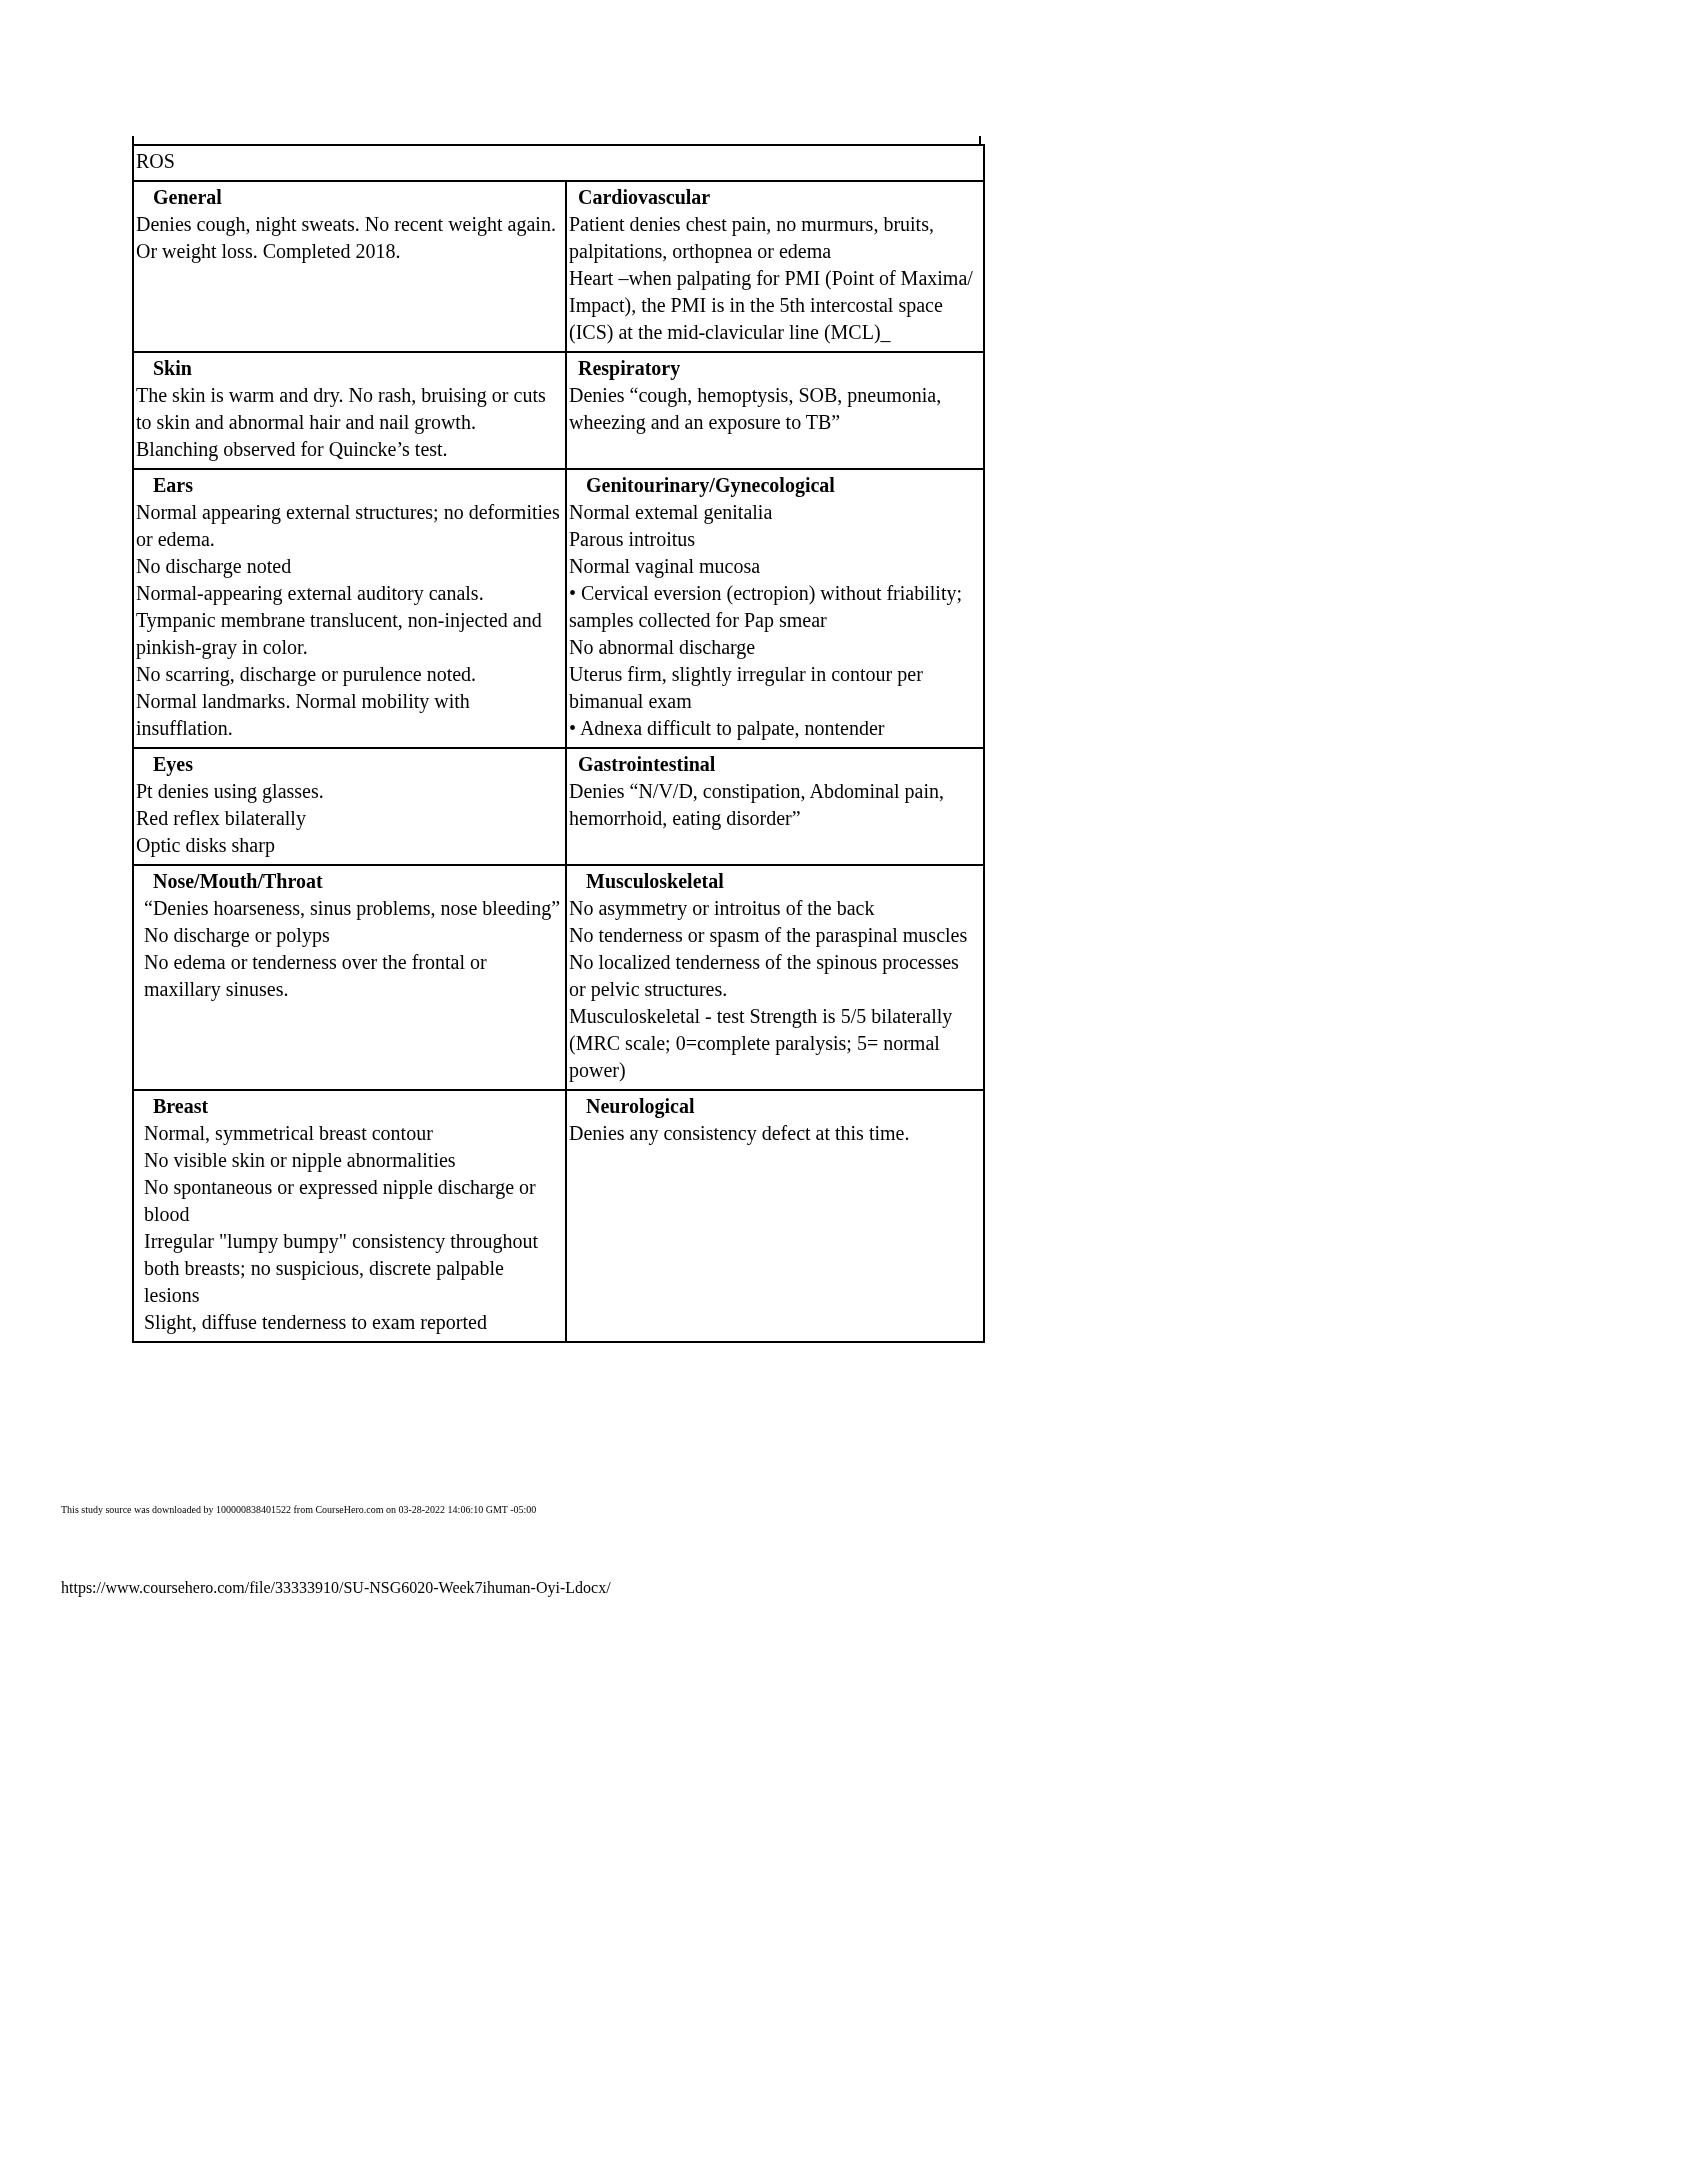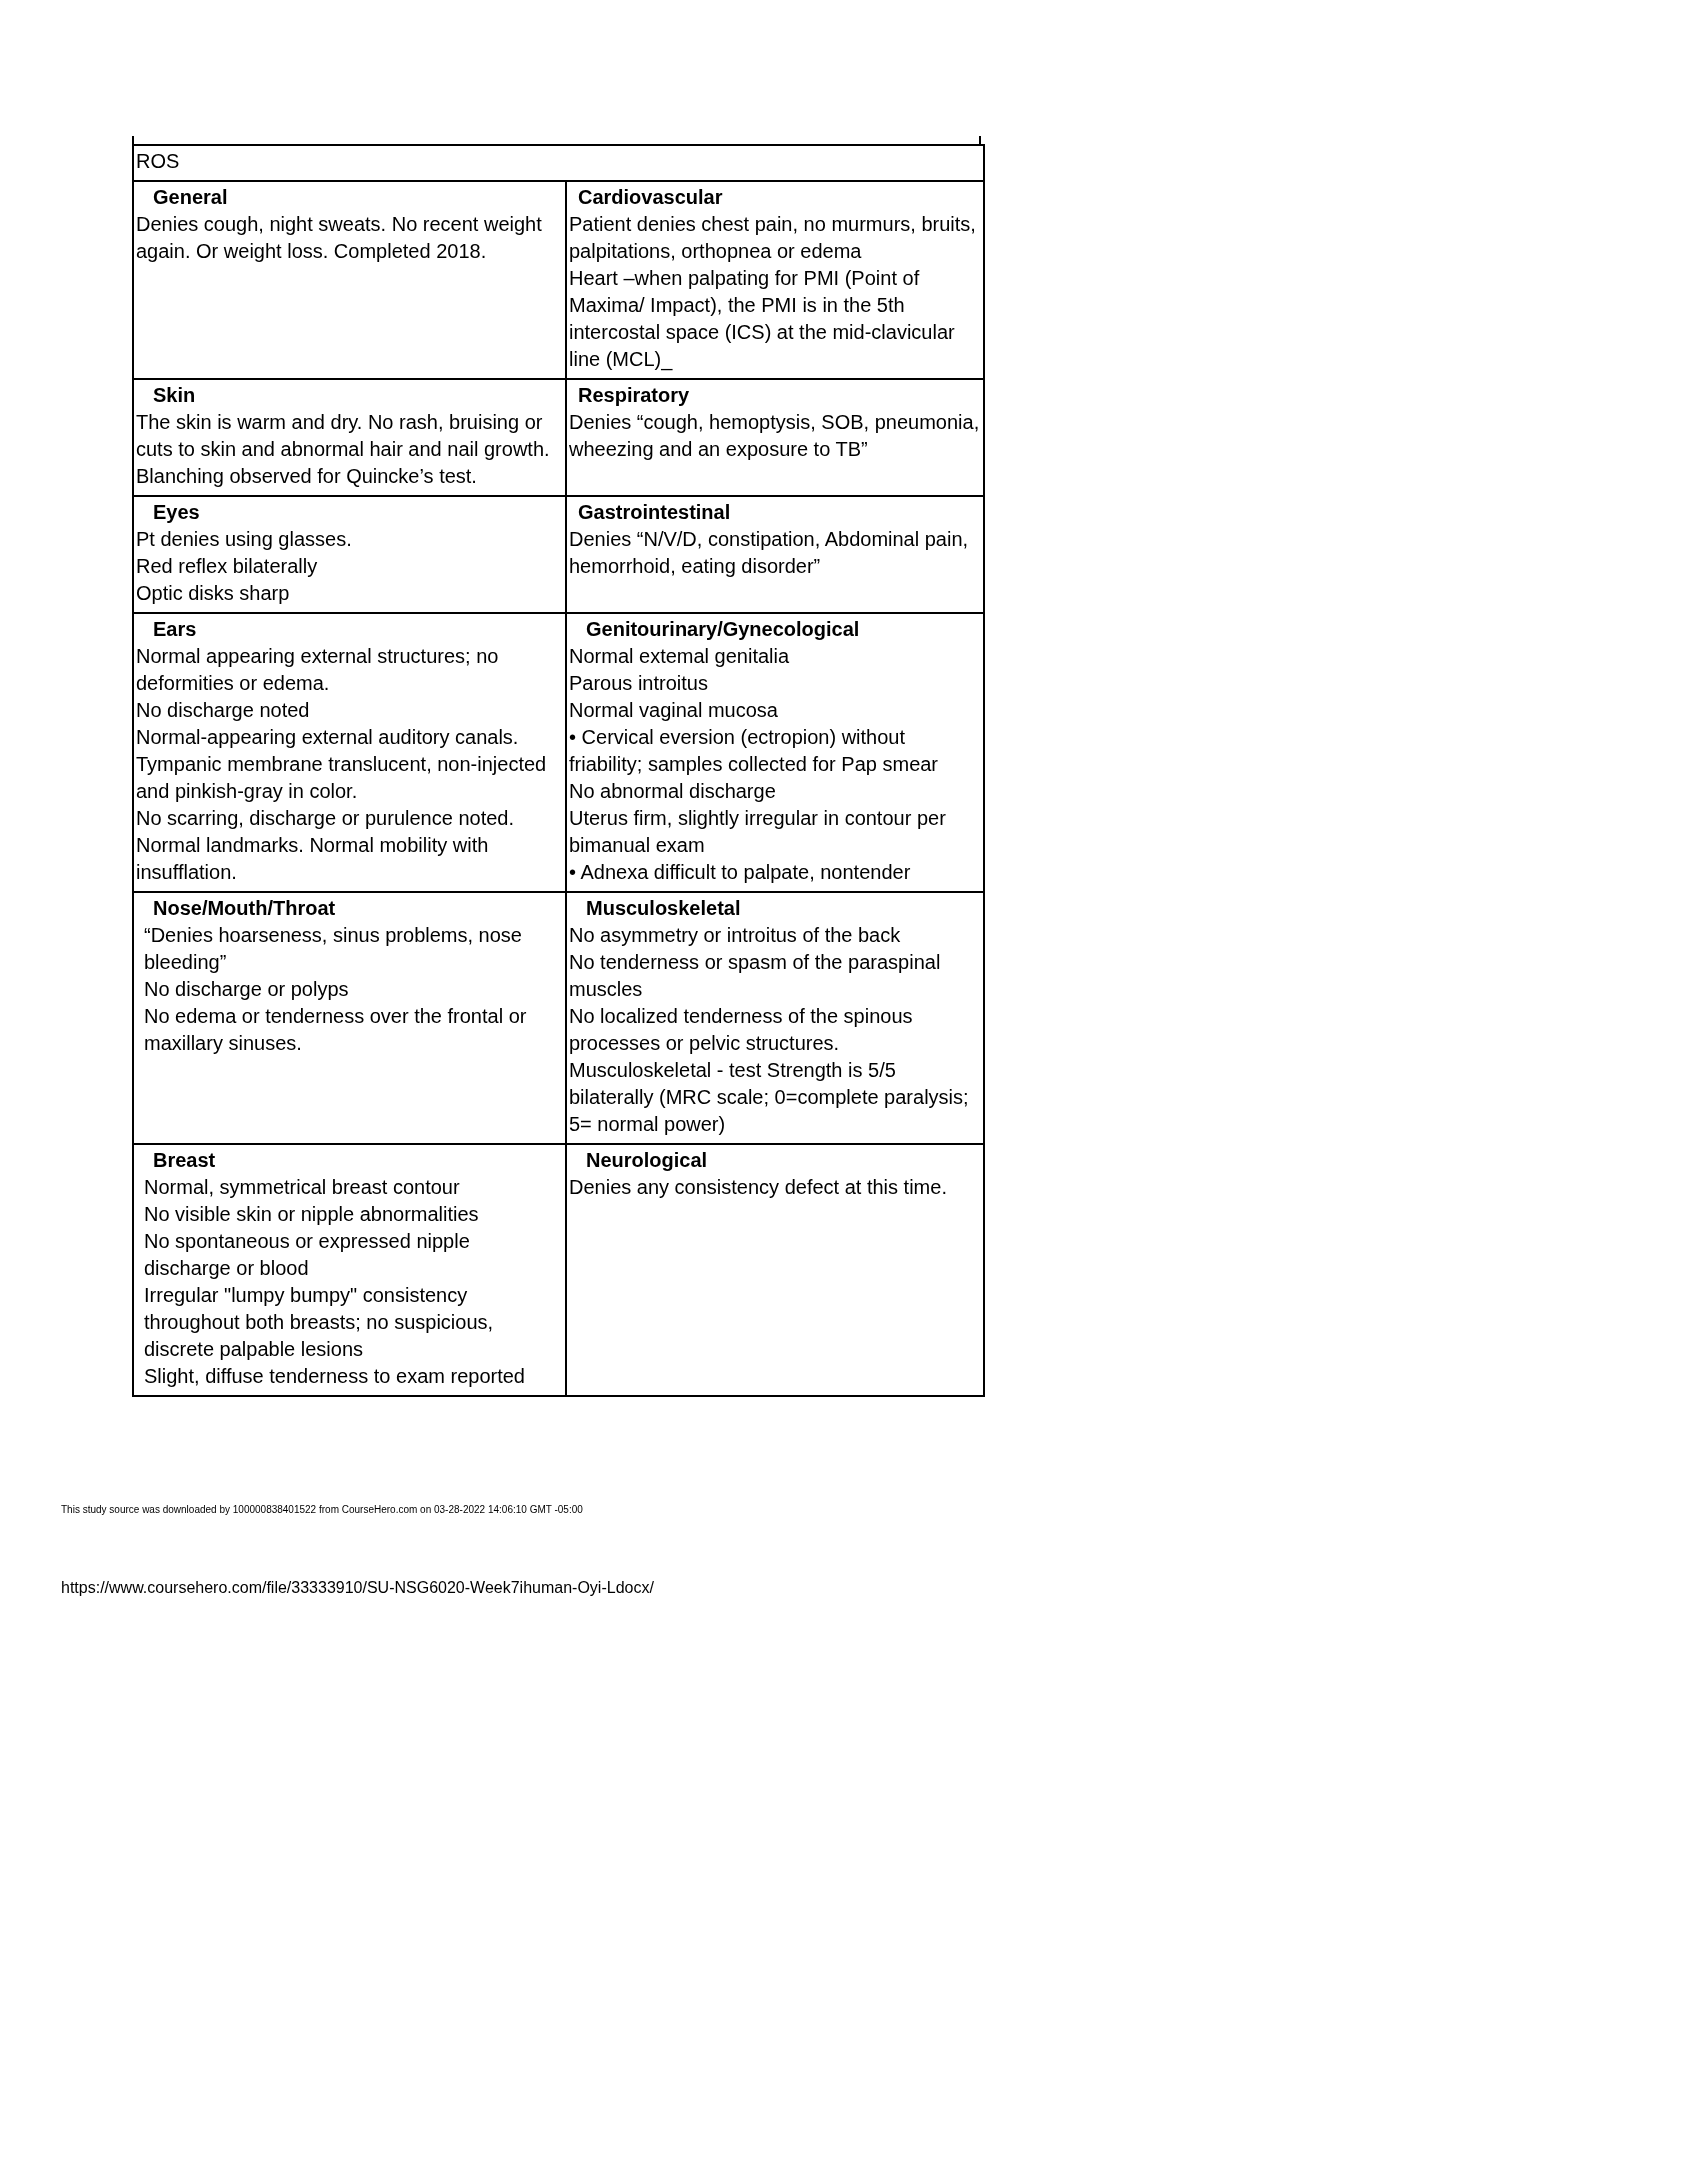--- a/index.html
+++ b/index.html
@@ -6,21 +6,21 @@
     margin: 0;
     padding: 0;
     background: #ffffff;
   }
   .page {
     position: relative;
     width: 1683px;
     height: 2178px;
     background: #ffffff;
     color: #000000;
-    font-family: Liberation Sans, sans-serif;
+    font-family: Liberation Serif, serif;
     overflow: hidden;
   }
   .ros-table {
     position: absolute;
     left: 132px;
     top: 144px;
     width: 850px;
     border-collapse: collapse;
     table-layout: fixed;
   }
@@ -113,49 +113,49 @@
             <div class="cell-par">The skin is warm and dry. No rash, bruising or cuts to skin and abnormal hair and nail growth.</div>
             <div class="cell-par">Blanching observed for Quincke’s test.</div>
           </td>
           <td>
             <div class="cell-heading center">Respiratory</div>
             <div class="cell-par">Denies “cough, hemoptysis, SOB, pneumonia, wheezing and an exposure to TB”</div>
           </td>
         </tr>
         <tr>
           <td>
-            <div class="cell-heading">Eyes</div>
-            <div class="cell-par">Pt denies using glasses.</div>
-            <div class="cell-par">Red reflex bilaterally</div>
-            <div class="cell-par">Optic disks sharp</div>
-          </td>
-          <td>
-            <div class="cell-heading center">Gastrointestinal</div>
-            <div class="cell-par">Denies “N/V/D, constipation, Abdominal pain, hemorrhoid, eating disorder”</div>
-          </td>
-        </tr>
-        <tr>
-          <td>
             <div class="cell-heading">Ears</div>
             <div class="cell-par">Normal appearing external structures; no deformities or edema.</div>
             <div class="cell-par">No discharge noted</div>
             <div class="cell-par">Normal-appearing external auditory canals.</div>
             <div class="cell-par">Tympanic membrane translucent, non-injected and pinkish-gray in color.</div>
             <div class="cell-par">No scarring, discharge or purulence noted.</div>
             <div class="cell-par">Normal landmarks. Normal mobility with insufflation.</div>
           </td>
           <td>
             <div class="cell-heading">Genitourinary/Gynecological</div>
             <div class="cell-par">Normal extemal genitalia</div>
             <div class="cell-par">Parous introitus</div>
             <div class="cell-par">Normal vaginal mucosa</div>
             <div class="cell-par">• Cervical eversion (ectropion) without friability; samples collected for Pap smear</div>
             <div class="cell-par">No abnormal discharge</div>
             <div class="cell-par">Uterus firm, slightly irregular in contour per bimanual exam</div>
             <div class="cell-par">• Adnexa difficult to palpate, nontender</div>
+          </td>
+        </tr>
+        <tr>
+          <td>
+            <div class="cell-heading">Eyes</div>
+            <div class="cell-par">Pt denies using glasses.</div>
+            <div class="cell-par">Red reflex bilaterally</div>
+            <div class="cell-par">Optic disks sharp</div>
+          </td>
+          <td>
+            <div class="cell-heading center">Gastrointestinal</div>
+            <div class="cell-par">Denies “N/V/D, constipation, Abdominal pain, hemorrhoid, eating disorder”</div>
           </td>
         </tr>
         <tr>
           <td>
             <div class="cell-heading">Nose/Mouth/Throat</div>
             <div class="cell-par indent">“Denies hoarseness, sinus problems, nose bleeding”</div>
             <div class="cell-par indent">No discharge or polyps</div>
             <div class="cell-par indent">No edema or tenderness over the frontal or maxillary sinuses.</div>
           </td>
           <td>

